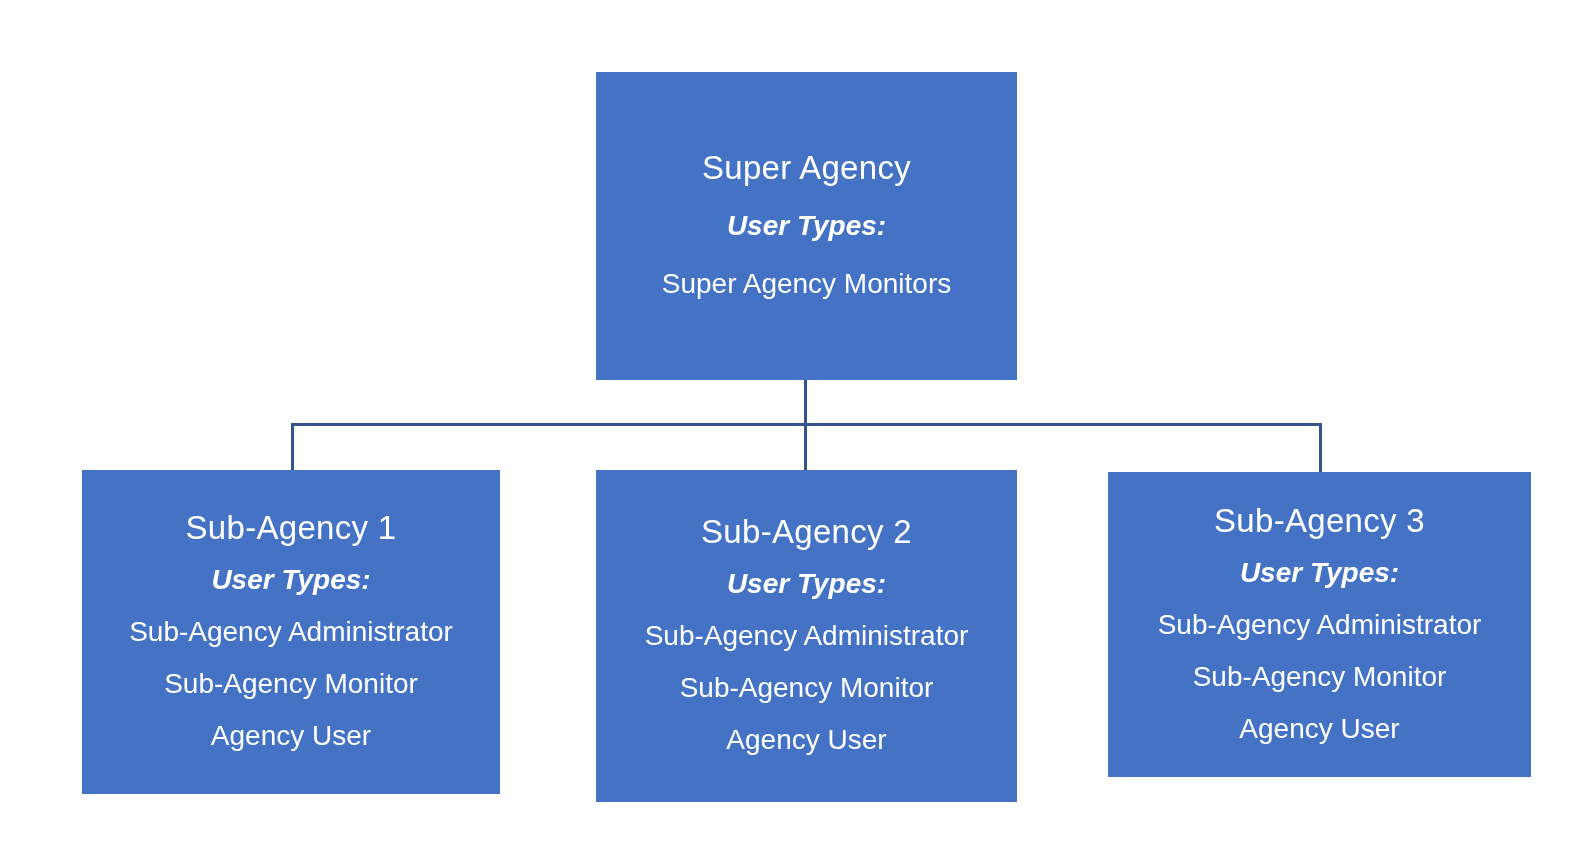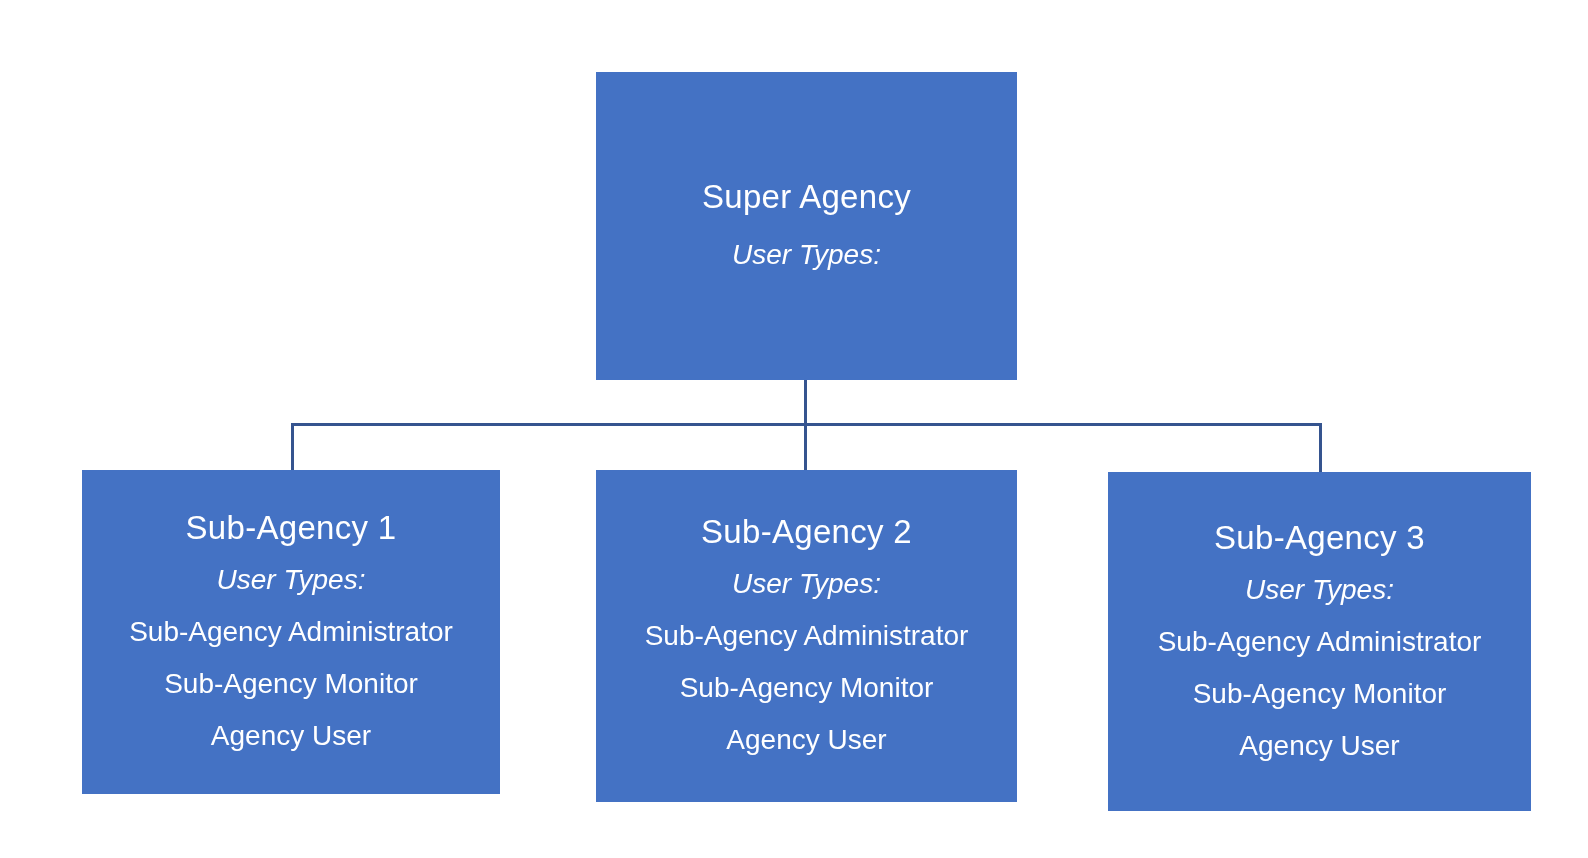--- a/index.html
+++ b/index.html
@@ -34,30 +34,30 @@
     color: var(--text);
     display: flex;
     flex-direction: column;
     justify-content: center;
     align-items: center;
     text-align: right;
   }
   .node-super { left: 596px;  top: 72px;  width: 421px; height: 308px; gap: 18px; padding: 0 40px; }
   .node-sub1  { left: 82px;   top: 470px; width: 418px; height: 324px; gap: 12px; padding: 0 12px; }
   .node-sub2  { left: 596px;  top: 470px; width: 421px; height: 332px; gap: 12px; padding: 7px 20px; }
-  .node-sub3  { left: 1108px; top: 472px; width: 423px; height: 339px; gap: 12px; padding: 0 20px; }
+  .node-sub3  { left: 1108px; top: 472px; width: 423px; height: 305px; gap: 12px; padding: 0 20px; }
 
   .node-title {
     font-size: 33px;
     line-height: 40px;
     letter-spacing: 0.3px;
   }
   .user-types-label {
     font-size: 28px;
-    font-weight: normal;
+    font-weight: bold;
     font-style: italic;
     line-height: 40px;
   }
   .user-type {
     font-size: 28px;
     line-height: 40px;
   }
 </style>
 </head>
 <body>
@@ -65,20 +65,21 @@
 <div class="canvas">
 
   <div class="connector trunk"></div>
   <div class="connector hbar"></div>
   <div class="connector drop-left"></div>
   <div class="connector drop-right"></div>
 
   <div class="node node-super">
     <div class="node-title">Super Agency</div>
     <div class="user-types-label">User Types:</div>
+    <div class="user-type">Super Agency Monitors</div>
   </div>
 
   <div class="node node-sub1">
     <div class="node-title">Sub-Agency 1</div>
     <div class="user-types-label">User Types:</div>
     <div class="user-type">Sub-Agency Administrator</div>
     <div class="user-type">Sub-Agency Monitor</div>
     <div class="user-type">Agency User</div>
   </div>
 

